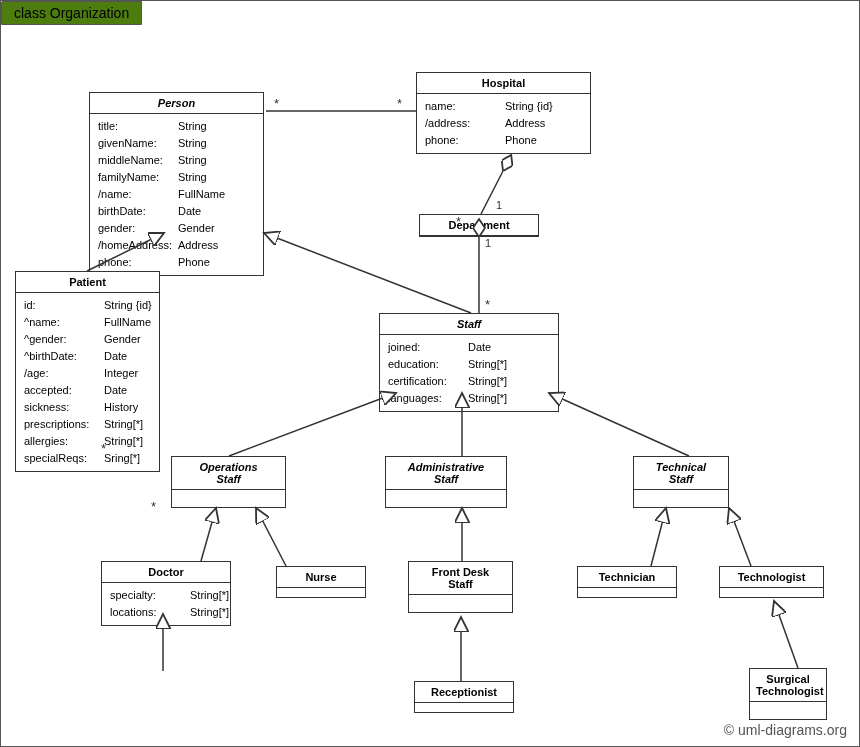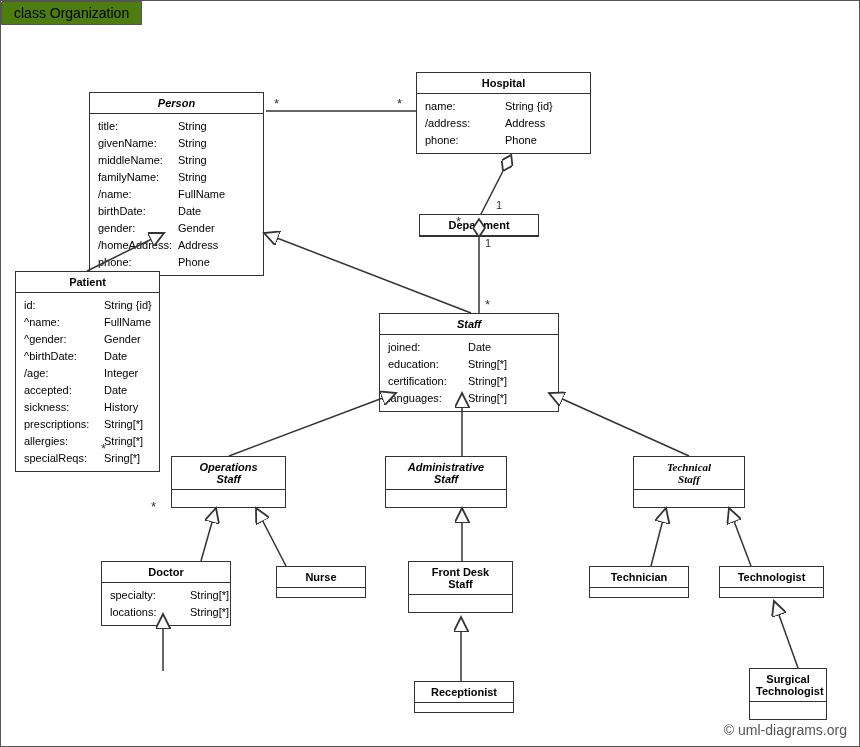--- a/index.html
+++ b/index.html
@@ -215,21 +215,21 @@
   <div class="uml-class" style="left:170px; top:455px; width:115px; min-height:52px;">
     <div class="class-name" style="white-space:pre-line;">Operations
 Staff</div>
   </div>
 
   <div class="uml-class" style="left:384px; top:455px; width:122px; min-height:52px;">
     <div class="class-name" style="white-space:pre-line;">Administrative
 Staff</div>
   </div>
 
-  <div class="uml-class" style="left:632px; top:455px; width:112px; min-height:52px;font-family:Liberation Serif, serif;">
+  <div class="uml-class" style="left:632px; top:455px; width:96px; min-height:52px;">
     <div class="class-name" style="white-space:pre-line;">Technical
 Staff</div>
   </div>
 
   <div class="uml-class" style="left:100px; top:560px; width:130px;">
     <div class="class-name not-italic">Doctor</div>
     <div class="class-attrs">
       <div class="attr-row">
           <span class="attr-name">specialty:</span>
           <span class="attr-type">String[*]</span>
@@ -243,21 +243,21 @@
 
   <div class="uml-class" style="left:275px; top:565px; width:90px; min-height:32px;">
     <div class="class-name not-italic">Nurse</div>
   </div>
 
   <div class="uml-class" style="left:407px; top:560px; width:105px; min-height:52px;">
     <div class="class-name not-italic" style="white-space:pre-line;">Front Desk
 Staff</div>
   </div>
 
-  <div class="uml-class" style="left:588px; top:565px; width:100px; min-height:32px;">
+  <div class="uml-class" style="left:576px; top:565px; width:100px; min-height:32px;">
     <div class="class-name not-italic">Technician</div>
   </div>
 
   <div class="uml-class" style="left:718px; top:565px; width:105px; min-height:32px;">
     <div class="class-name not-italic">Technologist</div>
   </div>
 
 
   <div class="uml-class" style="left:413px; top:680px; width:100px; min-height:32px;">
     <div class="class-name not-italic">Receptionist</div>

